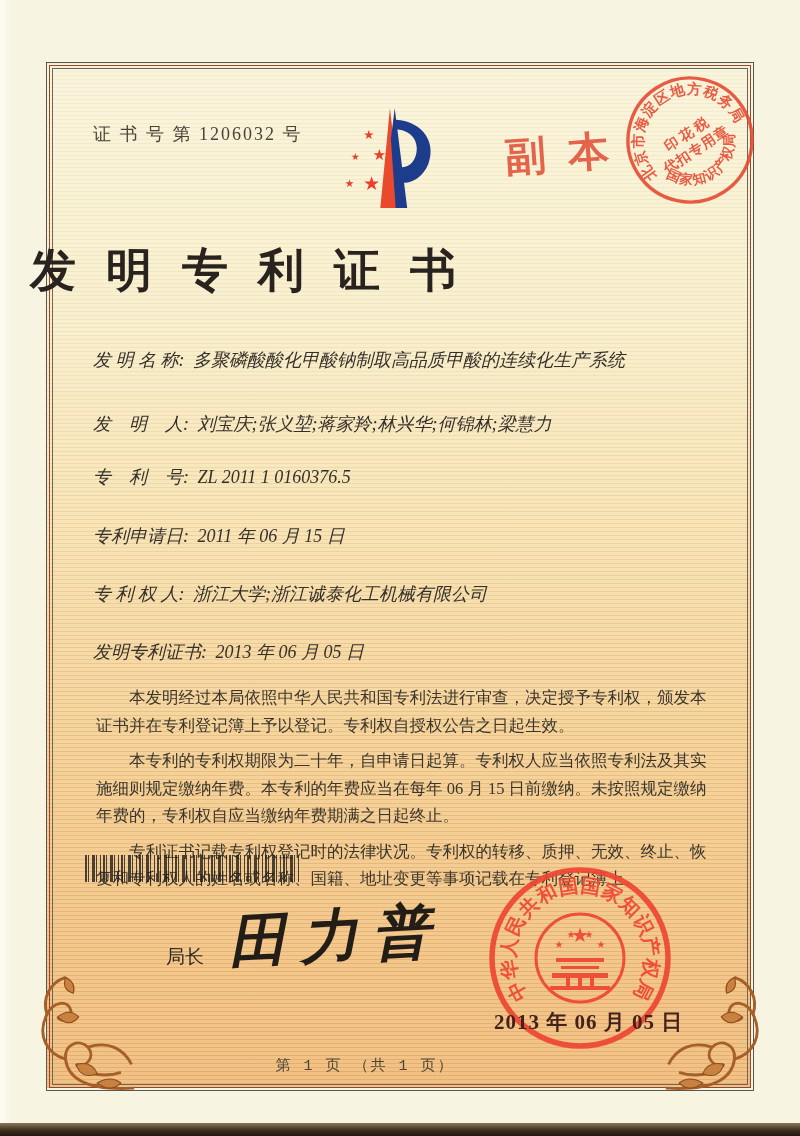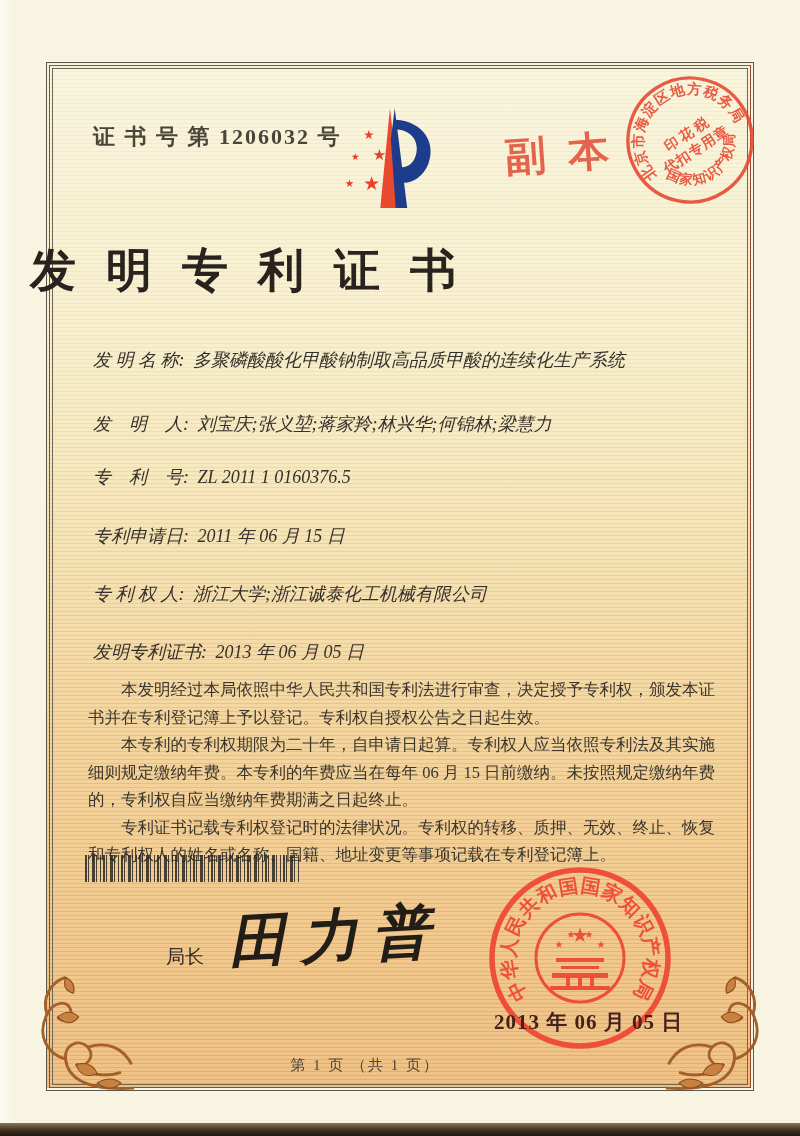--- a/index.html
+++ b/index.html
@@ -17,45 +17,45 @@
         -webkit-mask-image:linear-gradient(180deg,rgba(0,0,0,.18) 0%,rgba(0,0,0,.30) 30%,rgba(0,0,0,.62) 62%,rgba(0,0,0,.85) 100%);
         mask-image:linear-gradient(180deg,rgba(0,0,0,.18) 0%,rgba(0,0,0,.30) 30%,rgba(0,0,0,.62) 62%,rgba(0,0,0,.85) 100%);}
   
   .frame-outer{position:absolute;left:46px;top:62px;width:706px;height:1027px;border:1px solid #5b564e;}
   .frame-mid{position:absolute;left:2px;top:2px;right:2px;bottom:2px;border:1px solid #97452c;}
   .frame-inner{position:absolute;left:2px;top:2px;right:2px;bottom:2px;border:1px solid #6b655a;}
   .flourish{position:absolute;width:132px;height:132px;}
   .flourish.bl{left:18px;top:972px;}
   .flourish.br{left:650px;top:972px;transform:scaleX(-1);}
 
-  .cert-no{position:absolute;left:93px;top:122px;font-size:22px;letter-spacing:2px;color:#494539;font-weight:bold;}
+  .cert-no{position:absolute;left:93px;top:122px;font-size:18px;letter-spacing:2px;color:#494539;}
   .logo{position:absolute;left:340px;top:100px;width:96px;height:126px;}
   .dup-stamp{position:absolute;left:505px;top:126px;font-size:41px;font-weight:700;letter-spacing:22px;
         color:rgba(226,74,52,.85);transform:rotate(-4deg);}
   .tax-stamp{position:absolute;left:614px;top:64px;width:152px;height:152px;opacity:.88;}
   .title{position:absolute;left:0;top:240px;width:100%;text-align:left;font-size:46px;font-weight:600;
         color:#28231f;letter-spacing:30px;text-indent:30px;}
 
   .fields{position:absolute;left:93px;top:0;width:630px;font-size:18px;color:#35302a;}
   .frow{position:absolute;left:0;white-space:nowrap;font-style:italic;}
   .frow .lab{margin-right:4px;}
   .paras{position:absolute;left:88px;top:676px;width:630px;font-size:16.5px;line-height:27.5px;color:#3b352b;}
-  .paras p{margin:0;text-indent:2em;}
+  .paras p{margin:8px;text-indent:2em;}
 
   .barcode{position:absolute;left:85px;top:855px;width:216px;height:27px;background:
      repeating-linear-gradient(90deg,#23211e 0 2px,rgba(0,0,0,0) 2px 3px,#23211e 3px 4px,rgba(0,0,0,0) 4px 7px,
      #23211e 7px 10px,rgba(0,0,0,0) 10px 11px,#23211e 11px 12px,rgba(0,0,0,0) 12px 15px,
      #23211e 15px 16px,rgba(0,0,0,0) 16px 18px);opacity:.82;}
 
   .sig-title{position:absolute;left:166px;top:944px;font-size:19px;color:#2e2922;}
   .sig-name{position:absolute;left:228px;top:898px;font-size:58px;font-style:italic;font-weight:700;
         color:#231d17;transform:rotate(-3deg);letter-spacing:14px;}
   .seal{position:absolute;left:468px;top:846px;width:224px;height:224px;opacity:.93;}
   .seal-date{position:absolute;left:494px;top:1008px;font-size:21px;font-weight:600;letter-spacing:1px;color:#44211a;z-index:6;}
-  .footer{position:absolute;left:0;right:70px;top:1056px;text-align:center;font-size:15px;letter-spacing:2px;color:#4c4537;}
+  .footer{position:absolute;left:0;right:70px;top:1056px;text-align:center;font-size:15px;letter-spacing:2px;color:#4c4537;font-family:Liberation Mono, monospace;}
   .z-art{z-index:5;}
 </style>
 </head>
 <body>
 
 <div id="page">
 
   <div class="guilloche">
     <div class="guilloche-lines"></div>
   </div>

